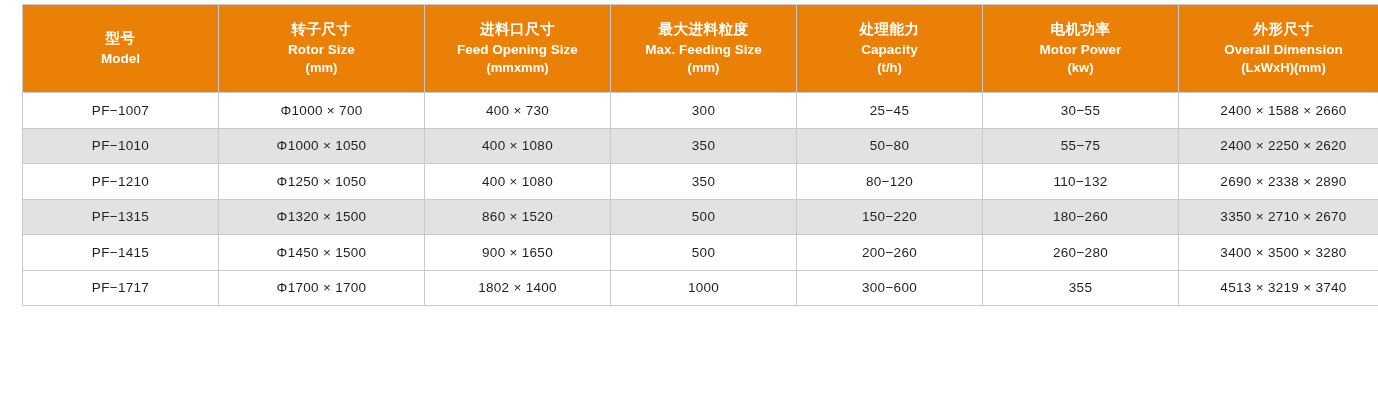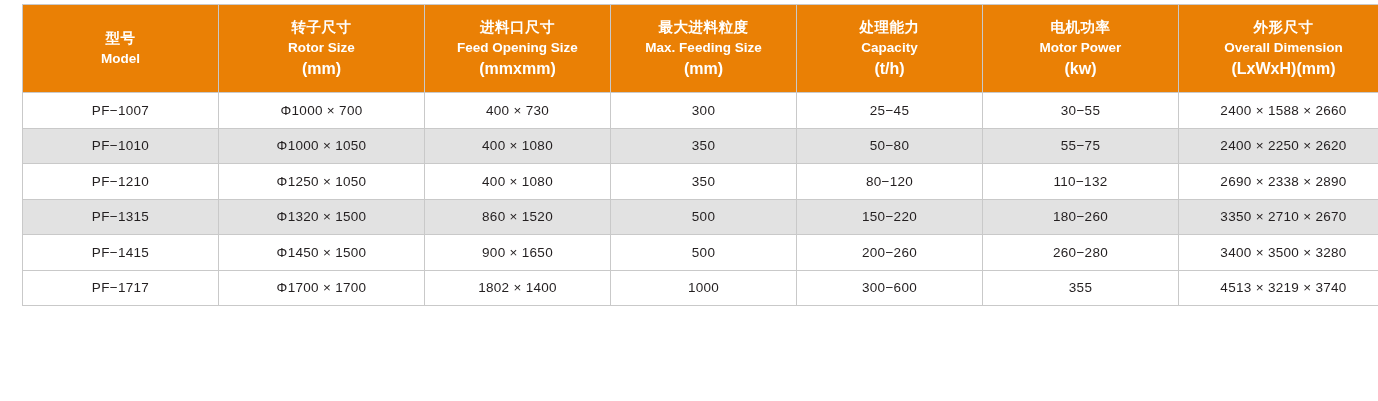--- a/index.html
+++ b/index.html
@@ -42,21 +42,21 @@
   .hdr-cn {
     font-size: 14.5px;
     font-weight: bold;
     letter-spacing: 0.5px;
   }
   .hdr-en {
     font-size: 13.5px;
     font-weight: bold;
   }
   .hdr-unit {
-    font-size: 16px;
+    font-size: 13px;
     font-weight: bold;
   }
   tbody td {
     height: 32.5px;
     font-size: 13.5px;
     color: #231f20;
     background: #ffffff;
     letter-spacing: 0.3px;
   }
   tbody tr.alt td {

